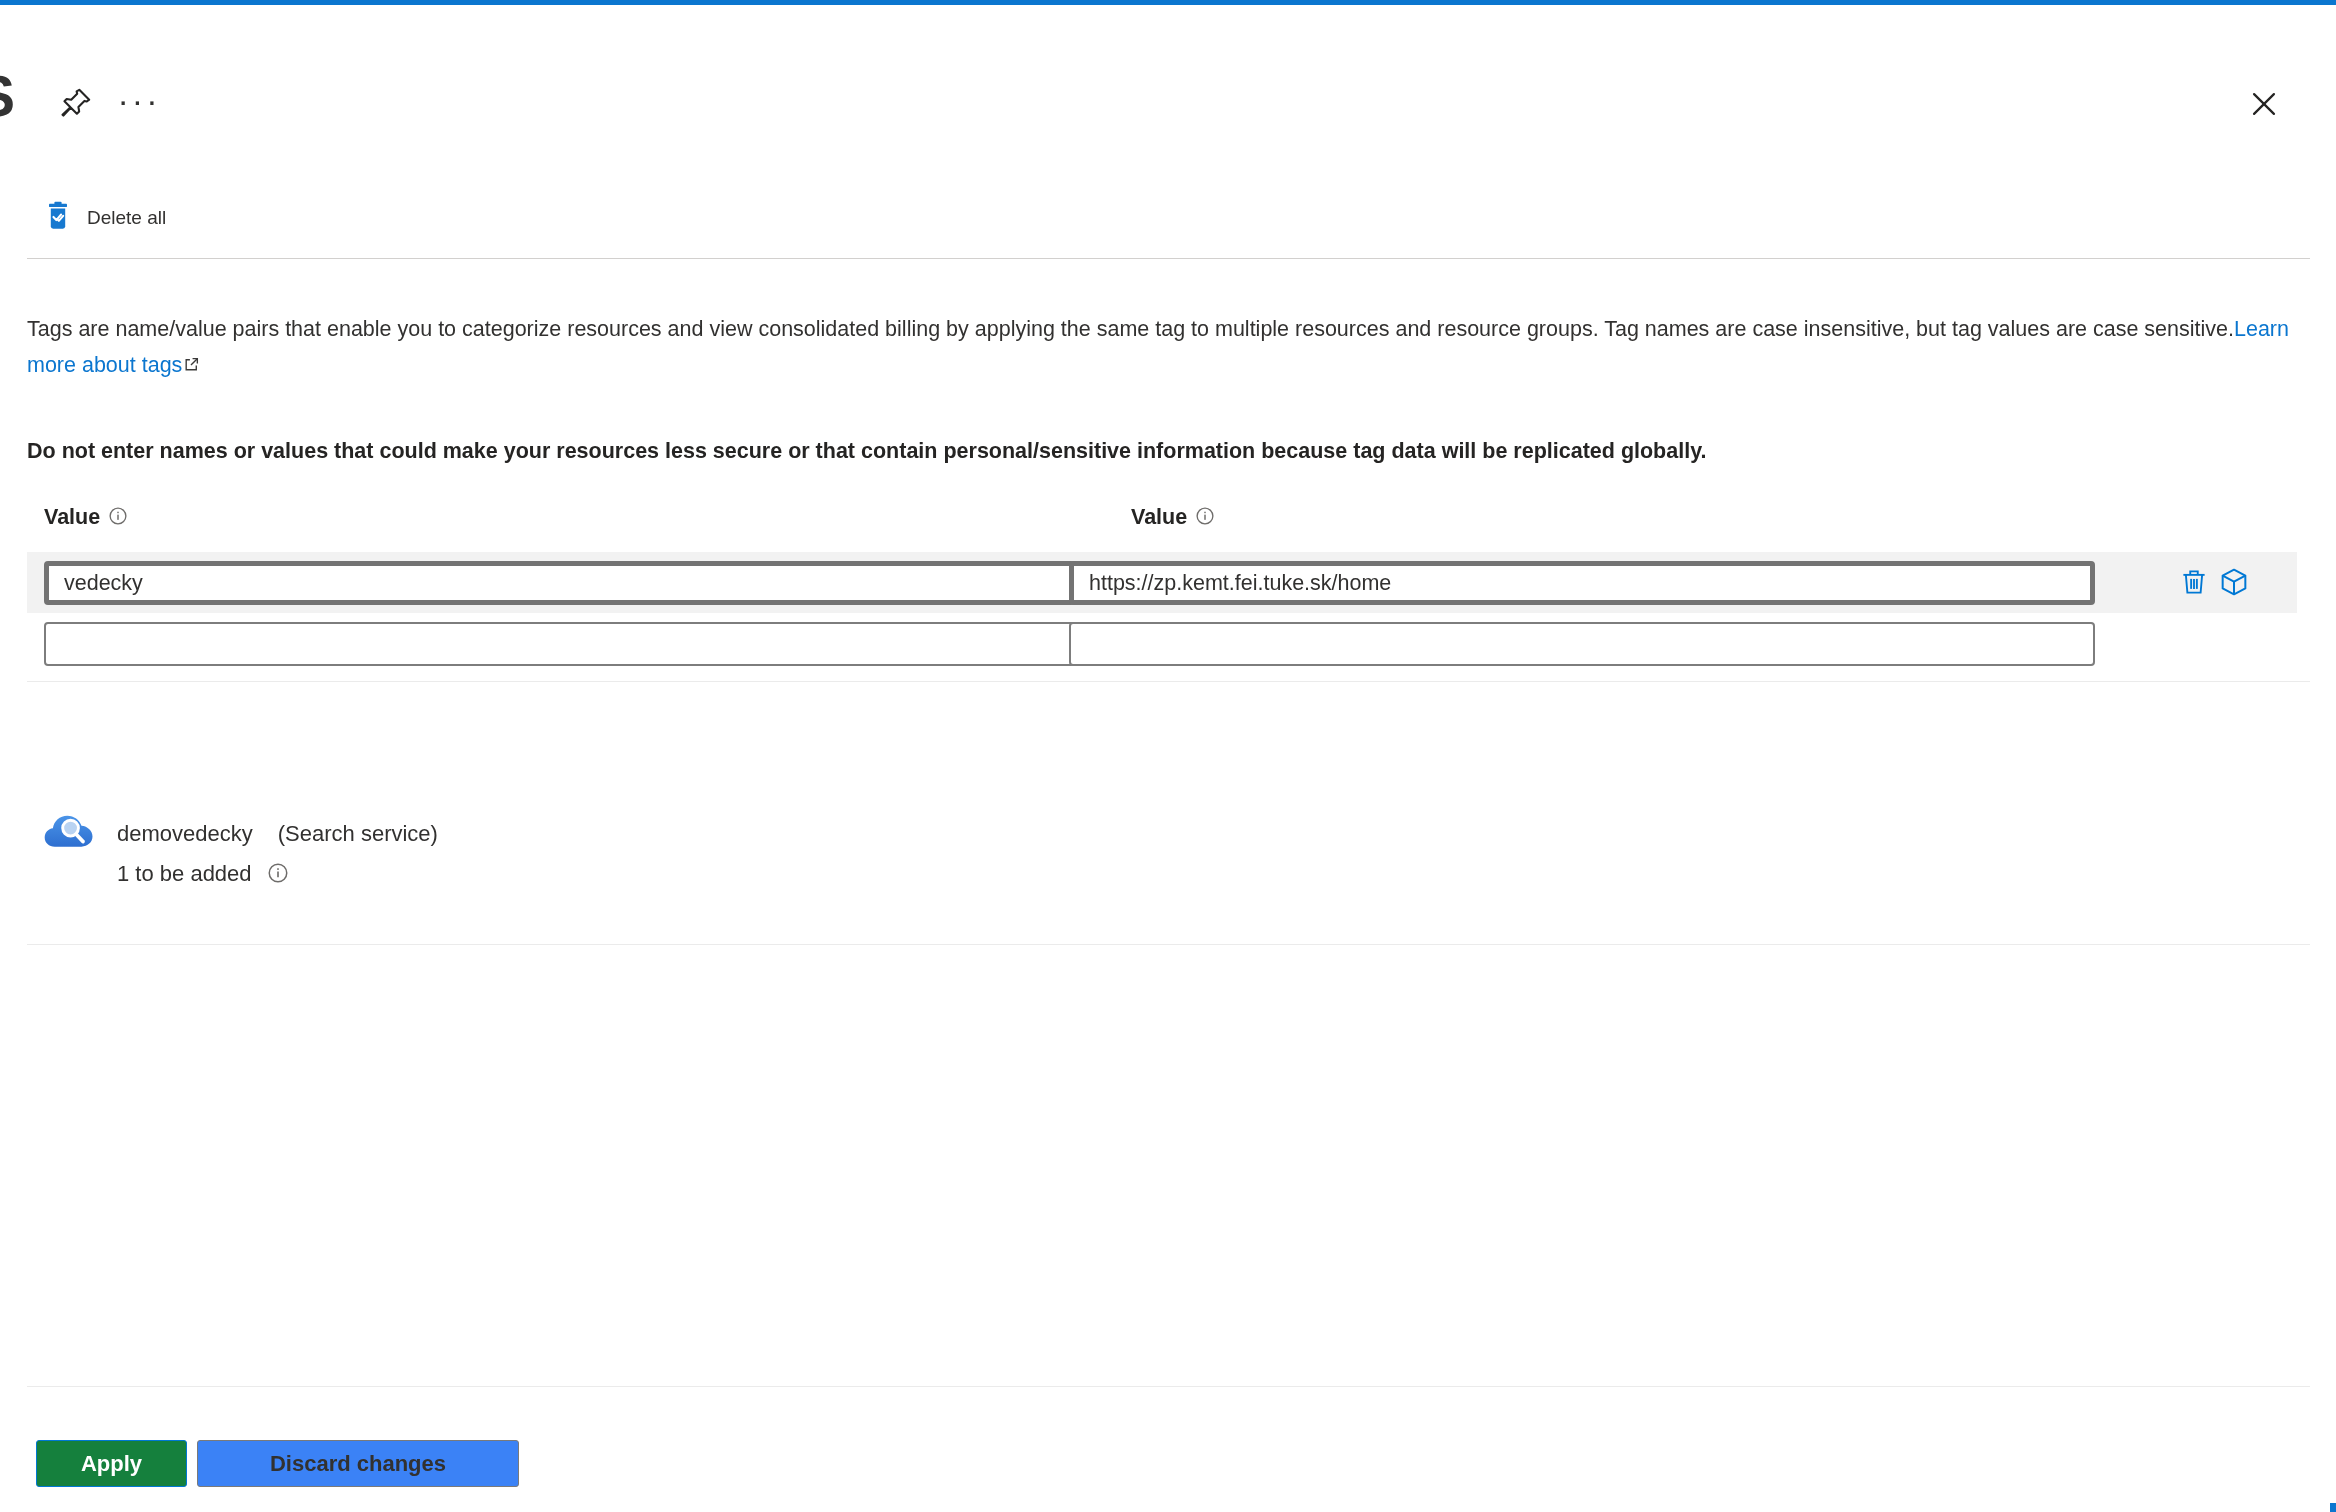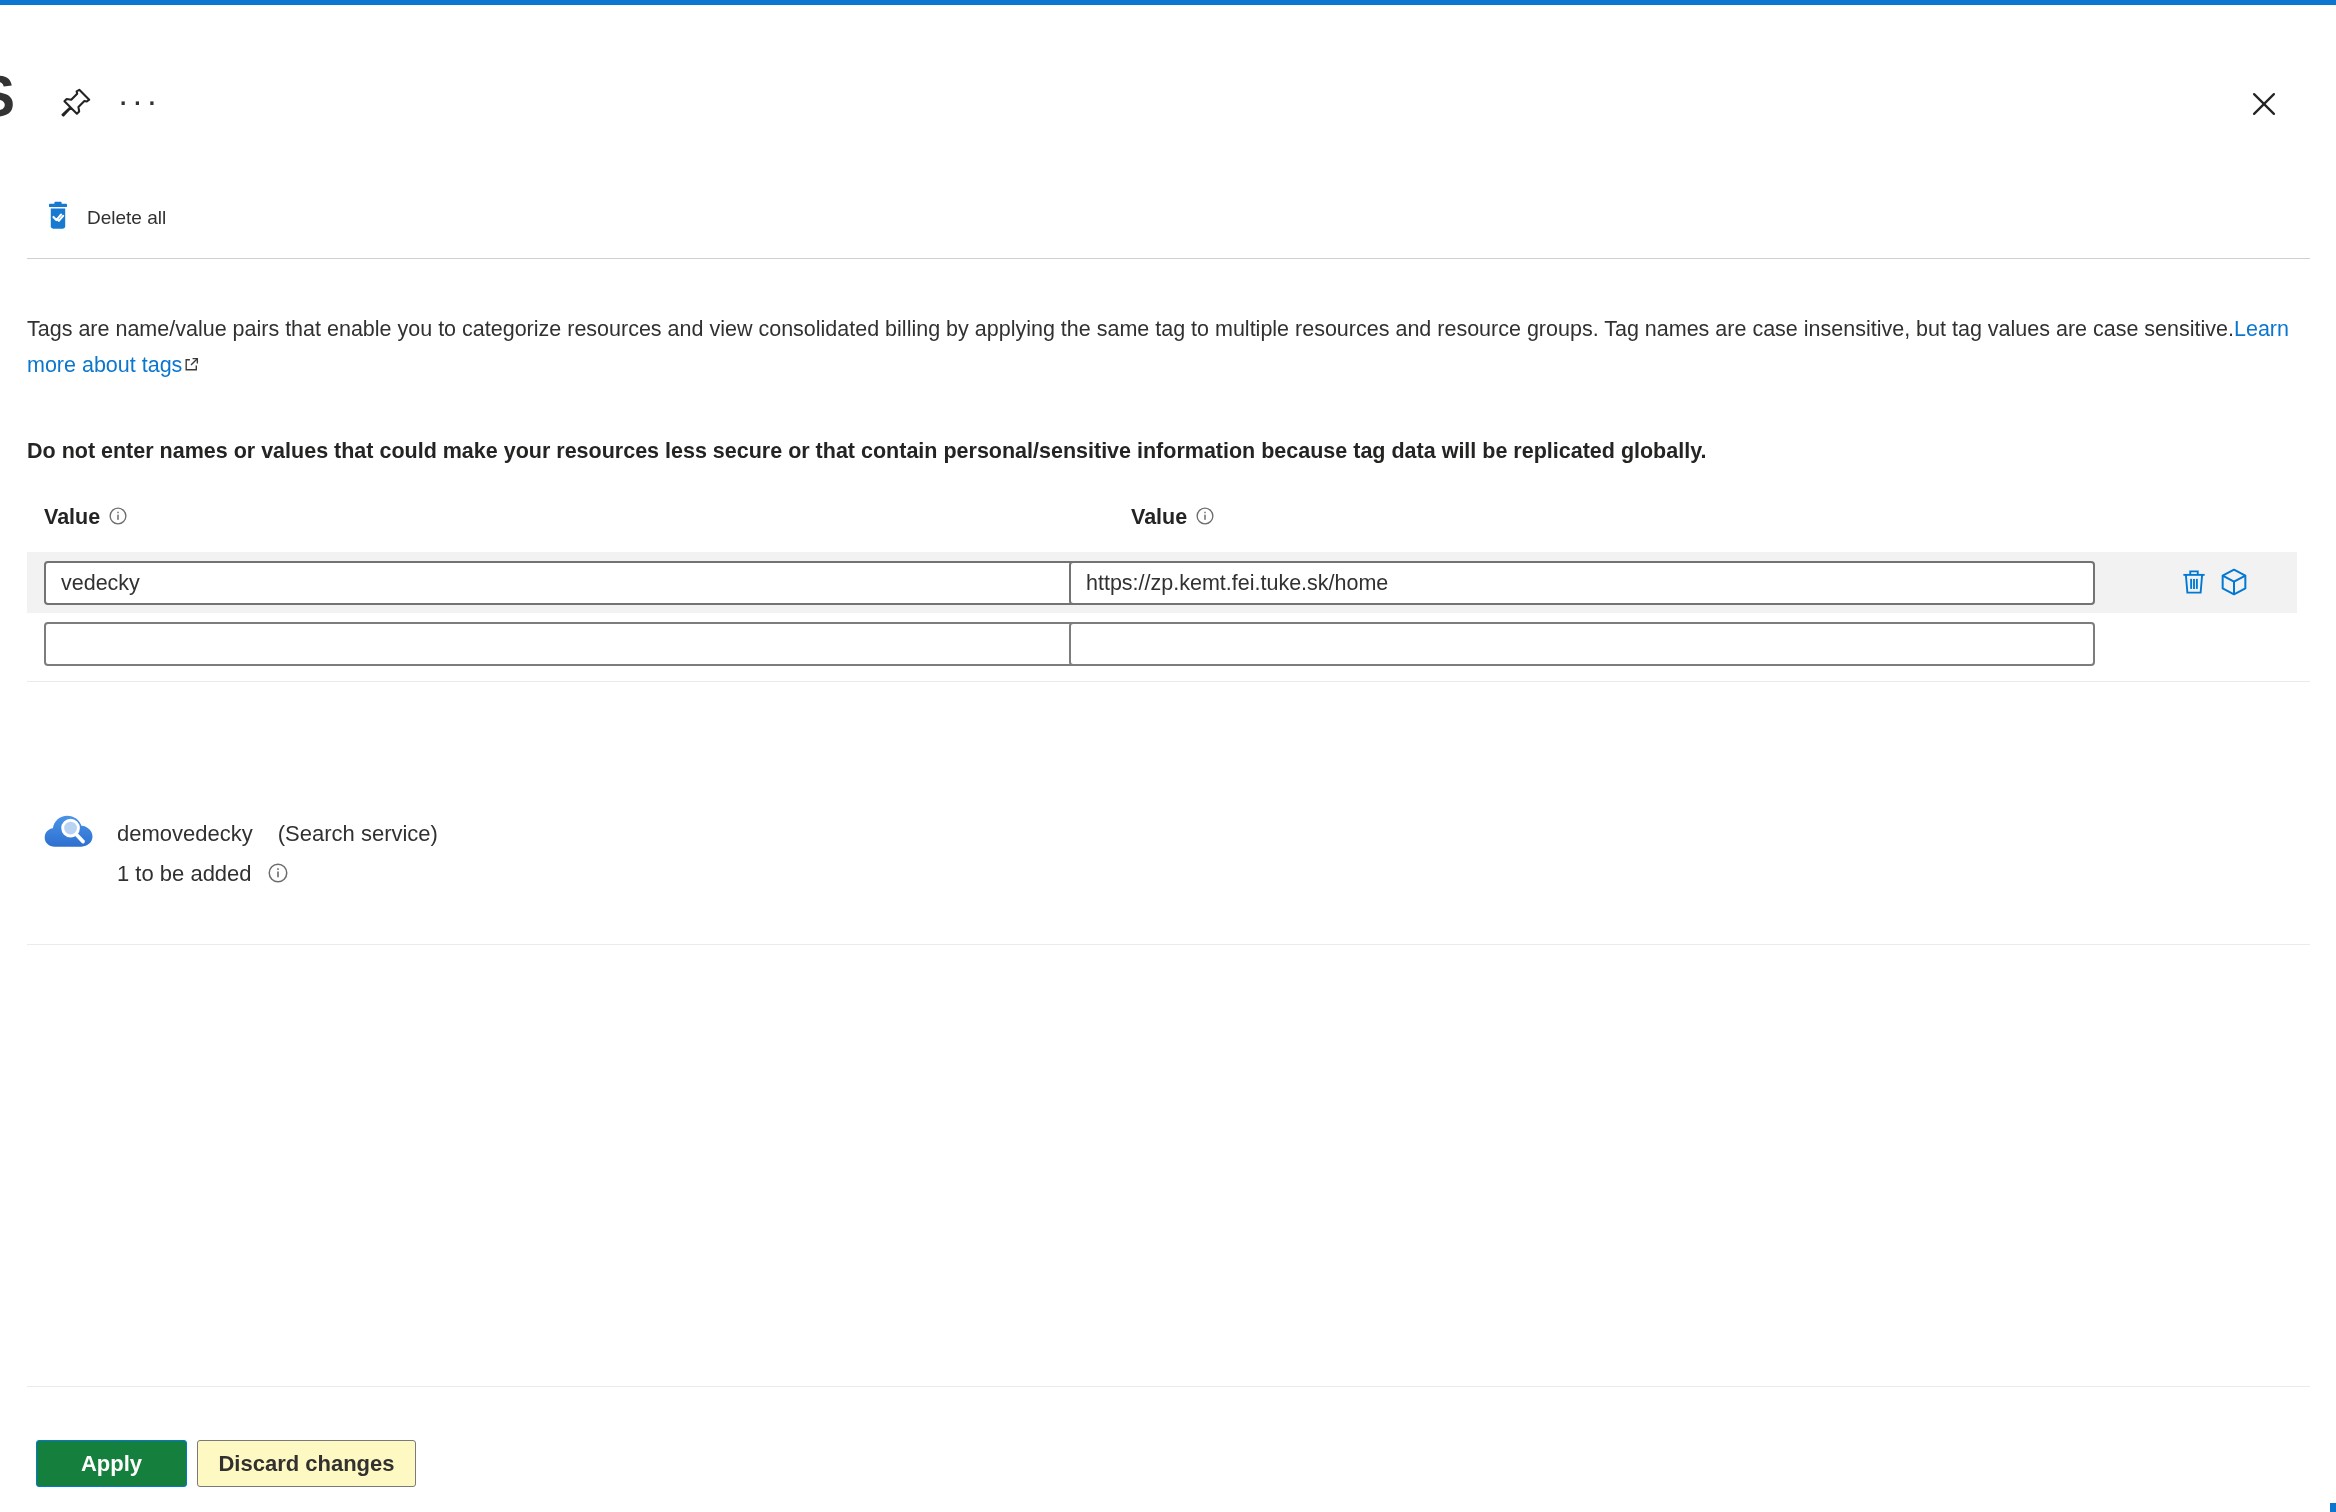--- a/index.html
+++ b/index.html
@@ -69,21 +69,21 @@
   .tag-row.modified { top: 552px; background: #f2f2f2; }
   .tag-row.empty    { top: 613px; background: #ffffff; }
   .tag-input {
     position: absolute; top: 9px; height: 44px;
     font-family: "Liberation Sans", sans-serif;
     font-size: 21.5px; color: #323130;
     padding: 0 15px; border-radius: 4px; background: #ffffff; outline: none;
   }
   .tag-input.name-col  { left: 17px;   width: 1031px; }
   .tag-input.value-col { left: 1042px; width: 1026px; }
-  .tag-row.modified .tag-input { border: 2px solid #737373; }
+  .tag-row.modified .tag-input { border: 5px solid #737373; }
   .tag-row.empty    .tag-input { border: 2px solid #7d7d7d; }
   .colon {
     position: absolute; left: 1063px; top: 0; width: 40px; height: 61px;
     display: flex; align-items: center; justify-content: center;
     font-size: 21px; color: #323130;
   }
   .row-icon-btn {
     position: absolute; top: 14px; width: 34px; height: 34px;
     background: none; border: none; cursor: pointer; padding: 0;
     display: flex; align-items: center; justify-content: center;
@@ -106,22 +106,22 @@
     font-family: "Liberation Sans", sans-serif;
     font-size: 22px; font-weight: 600;
     border-radius: 3px; cursor: pointer;
     display: flex; align-items: center; justify-content: center;
   }
   .apply-btn {
     left: 36px; width: 151px;
     background: #15803d; color: #ffffff; border: 1px solid #0078d4;
   }
   .discard-btn {
-    left: 197px; width: 219px;
-    background: #fef9c3; color: #323130; border: 1px solid #7a7a7a;
+    left: 197px; width: 322px;
+    background: #3b82f6; color: #323130; border: 1px solid #7a7a7a;
   }
   .bottom-sliver {
     position: absolute; right: 0; bottom: 0; width: 6px; height: 9px;
     background: #0b76cf;
   }
 </style>
 </head>
 <body>
 
 <div class="top-accent"></div>

